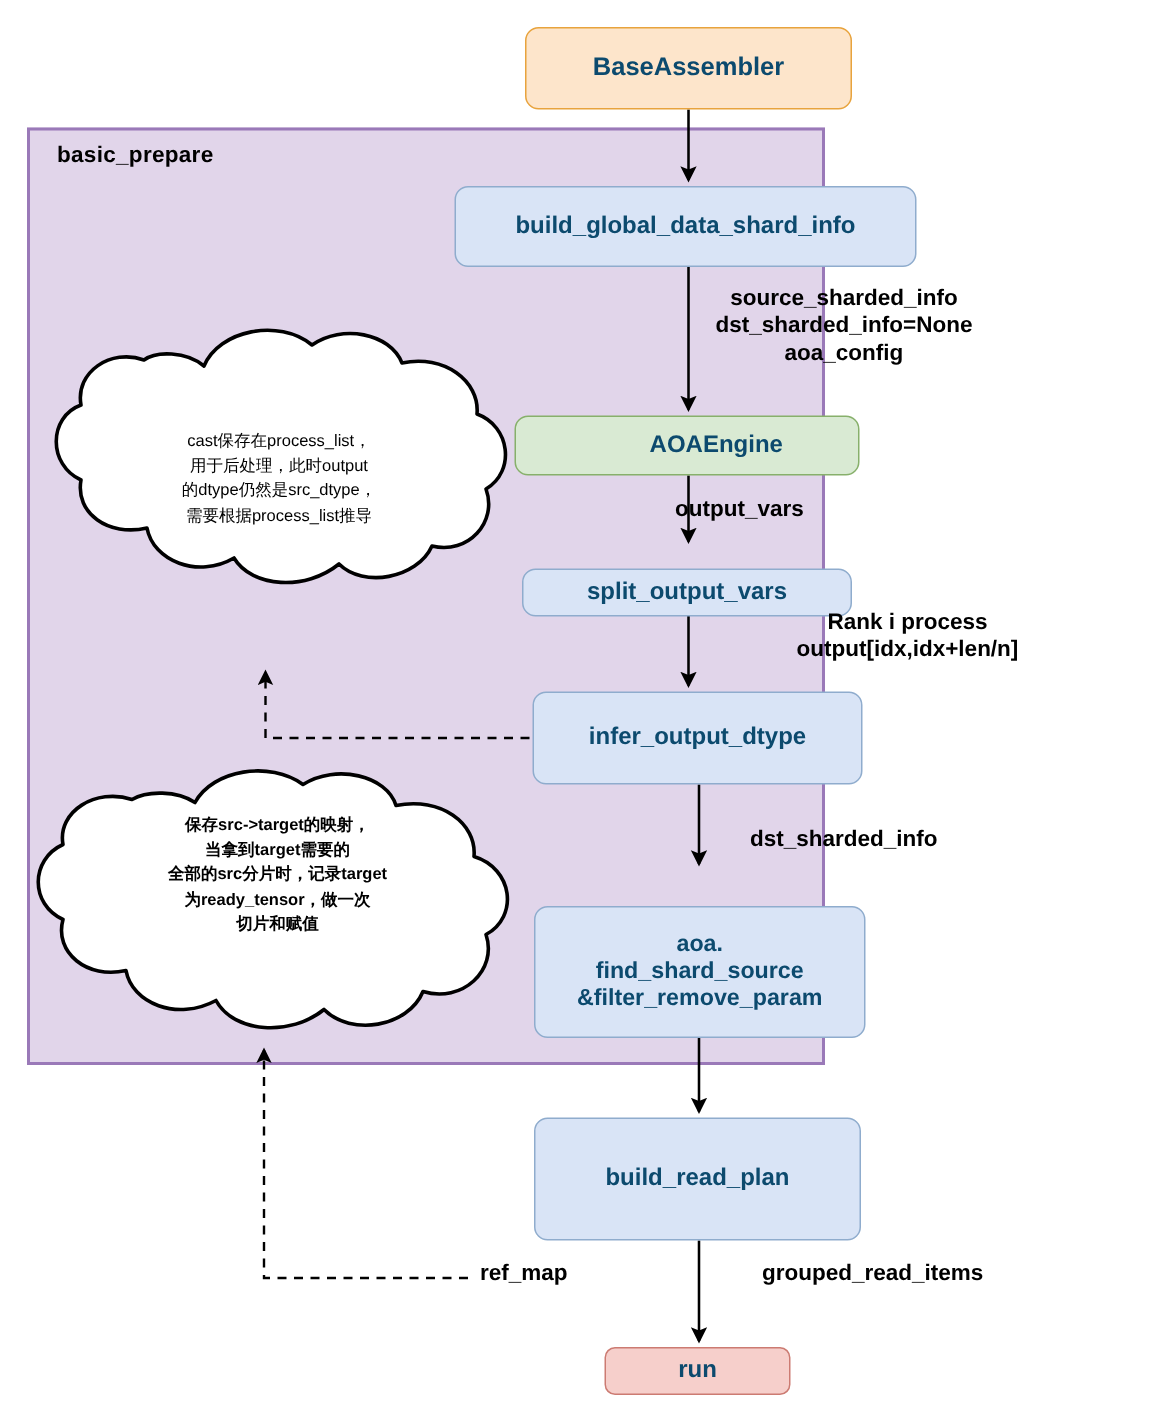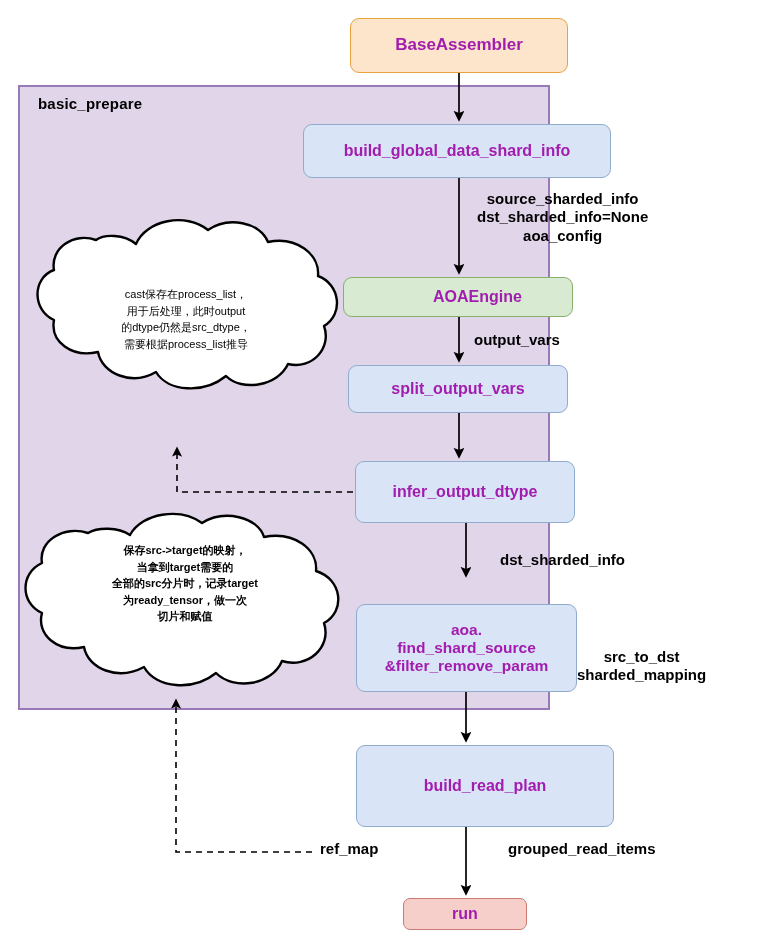--- a/index.html
+++ b/index.html
@@ -28,45 +28,45 @@
     font-size:15px; font-weight:bold; color:#000;
     letter-spacing:.2px;
   }
 
   
   .node{
     box-sizing:border-box;
     display:flex; align-items:center; justify-content:center;
     text-align:center;
     font-weight:bold;
-    color:#a21caf;
+    color:#0c4a6e;
     line-height:1.18;
     border-radius:9px;
   }
   .node-blue{ background:#d9e4f6; border:1.6px solid #8faccd; }
   .node-green{ background:#d9ead3; border:1.6px solid #87b06b;padding-left:39px; }
   .node-orange{ background:#fde5cb; border:1.8px solid #e8a33d; }
   .node-red{ background:#f6cfcb; border:1.8px solid #cc7b72; }
 
   #node-base-assembler{ left:350px; top:18px; width:218px; height:55px; font-size:17px; }
   #node-build-global{ left:303px; top:124px; width:308px; height:54px; font-size:16px; }
   #node-aoa-engine{ left:343px; top:277px; width:230px; height:40px; font-size:16px; }
-  #node-split-output-vars{ left:348px; top:365px; width:220px; height:48px; font-size:16px; }
+  #node-split-output-vars{ left:348px; top:379px; width:220px; height:32px; font-size:16px; }
   #node-infer-output-dtype{ left:355px; top:461px; width:220px; height:62px; font-size:16px; }
   #node-find-shard-source{ left:356px; top:580px; width:221px; height:88px; font-size:15.5px;margin-top:24px; }
-  #node-build-read-plan{ left:356px; top:745px; width:258px; height:82px; font-size:16px; }
+  #node-build-read-plan{ left:356px; top:745px; width:218px; height:82px; font-size:16px; }
   #node-run{ left:403px; top:898px; width:124px; height:32px; font-size:16px; border-radius:7px; }
 
   
   .edge-label{
     font-weight:bold; color:#000; font-size:15px; line-height:1.22;
     white-space:pre; text-align:center;
   }
   #label-source-sharded{ left:477px; top:190px; text-align:center; }
-  #label-output-vars{ left:474px; top:331px; }
+  #label-output-vars{ left:450px; top:331px; }
   #label-rank-i{ left:531px; top:406px; text-align:center; }
   #label-dst-sharded{ left:500px; top:551px; }
   #label-src-to-dst{ left:577px; top:648px; text-align:center; }
   #label-grouped-read-items{ left:508px; top:840px; }
   #label-ref-map{ left:320px; top:840px; }
 
   
   .cloud-wrap{ }
   .cloud-text{
     position:absolute;
@@ -167,19 +167,19 @@
 &amp;filter_remove_param</div>
 
   <div class="abs node node-blue" id="node-build-read-plan">build_read_plan</div>
 
   <div class="abs node node-red" id="node-run">run</div>
 
   <div class="abs edge-label" id="label-source-sharded">source_sharded_info
 dst_sharded_info=None
 aoa_config</div>
   <div class="abs edge-label" id="label-output-vars">output_vars</div>
+  <div class="abs edge-label" id="label-rank-i">Rank i process
+output[idx,idx+len/n]</div>
   <div class="abs edge-label" id="label-dst-sharded">dst_sharded_info</div>
-  <div class="abs edge-label" id="label-src-to-dst">src_to_dst
-sharded_mapping</div>
   <div class="abs edge-label" id="label-grouped-read-items">grouped_read_items</div>
   <div class="abs edge-label" id="label-ref-map">ref_map</div>
 
 </div>
 
 </body></html>

